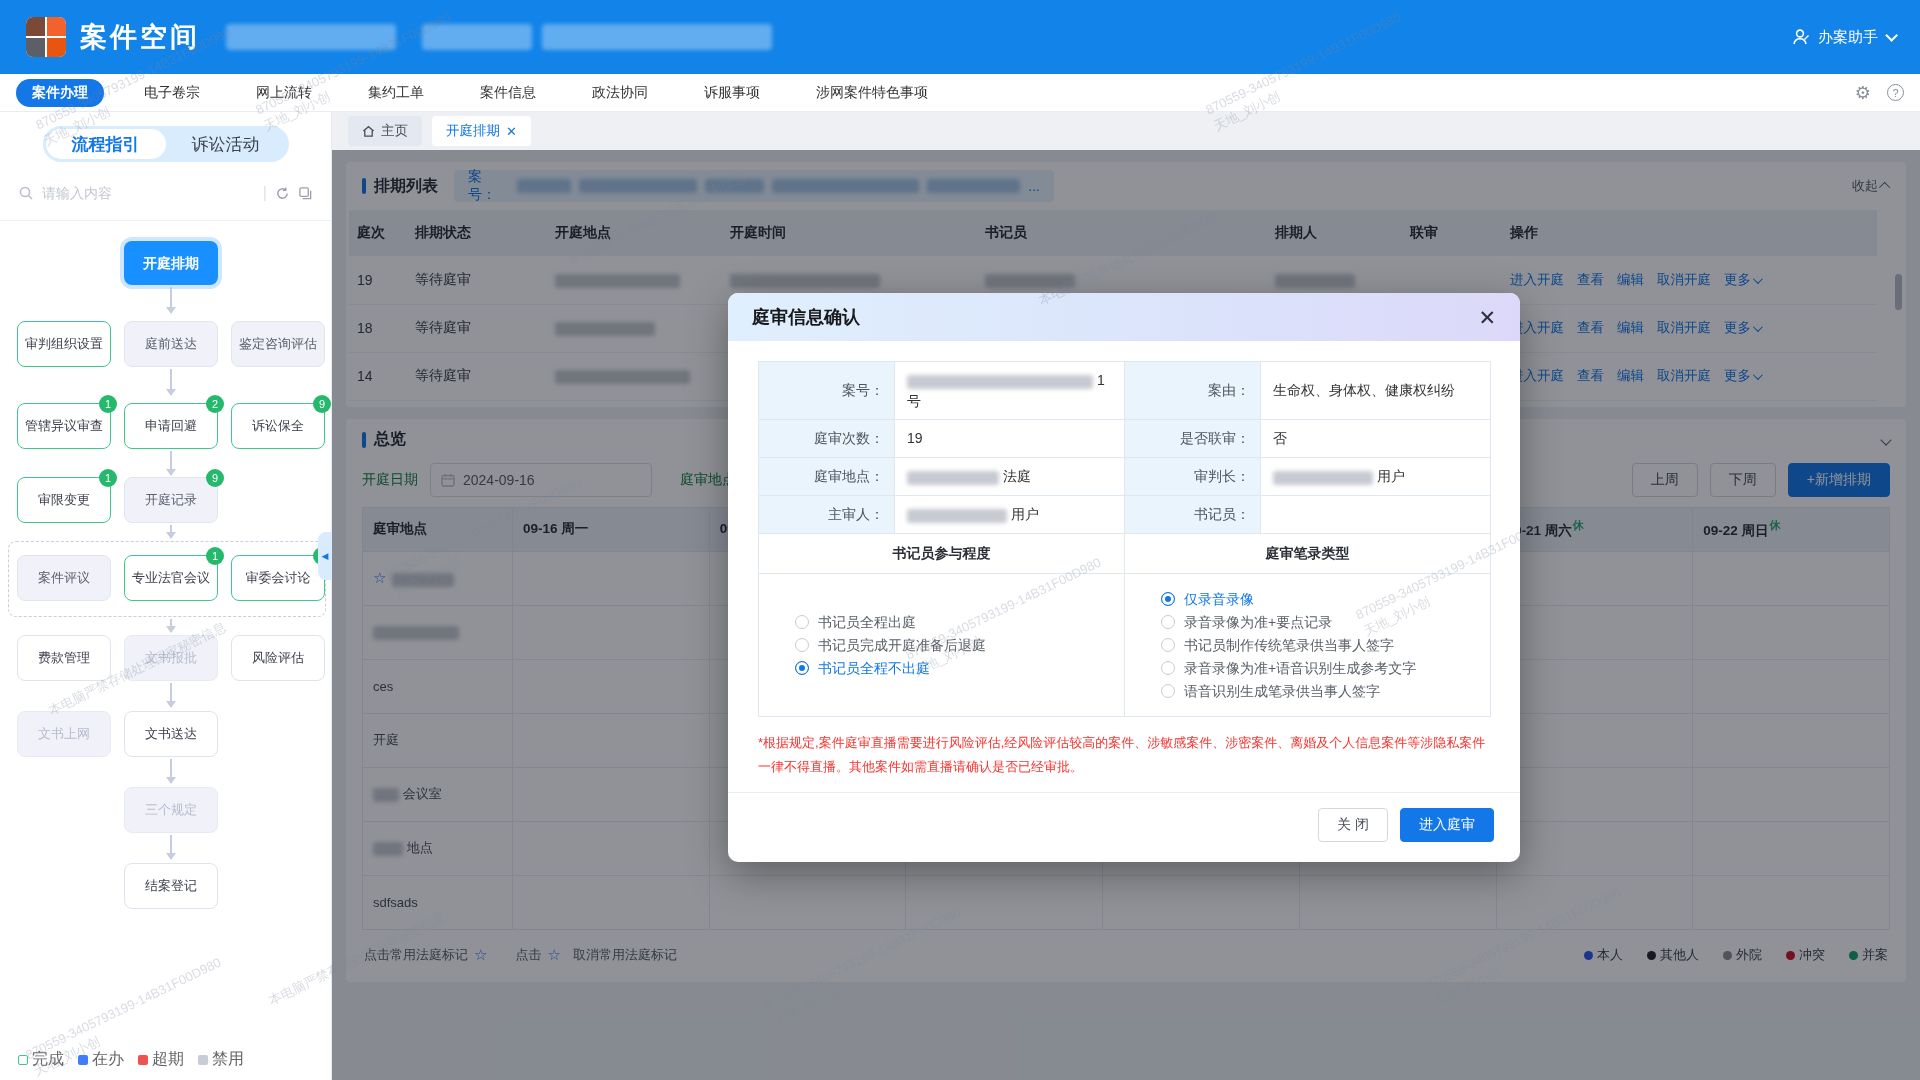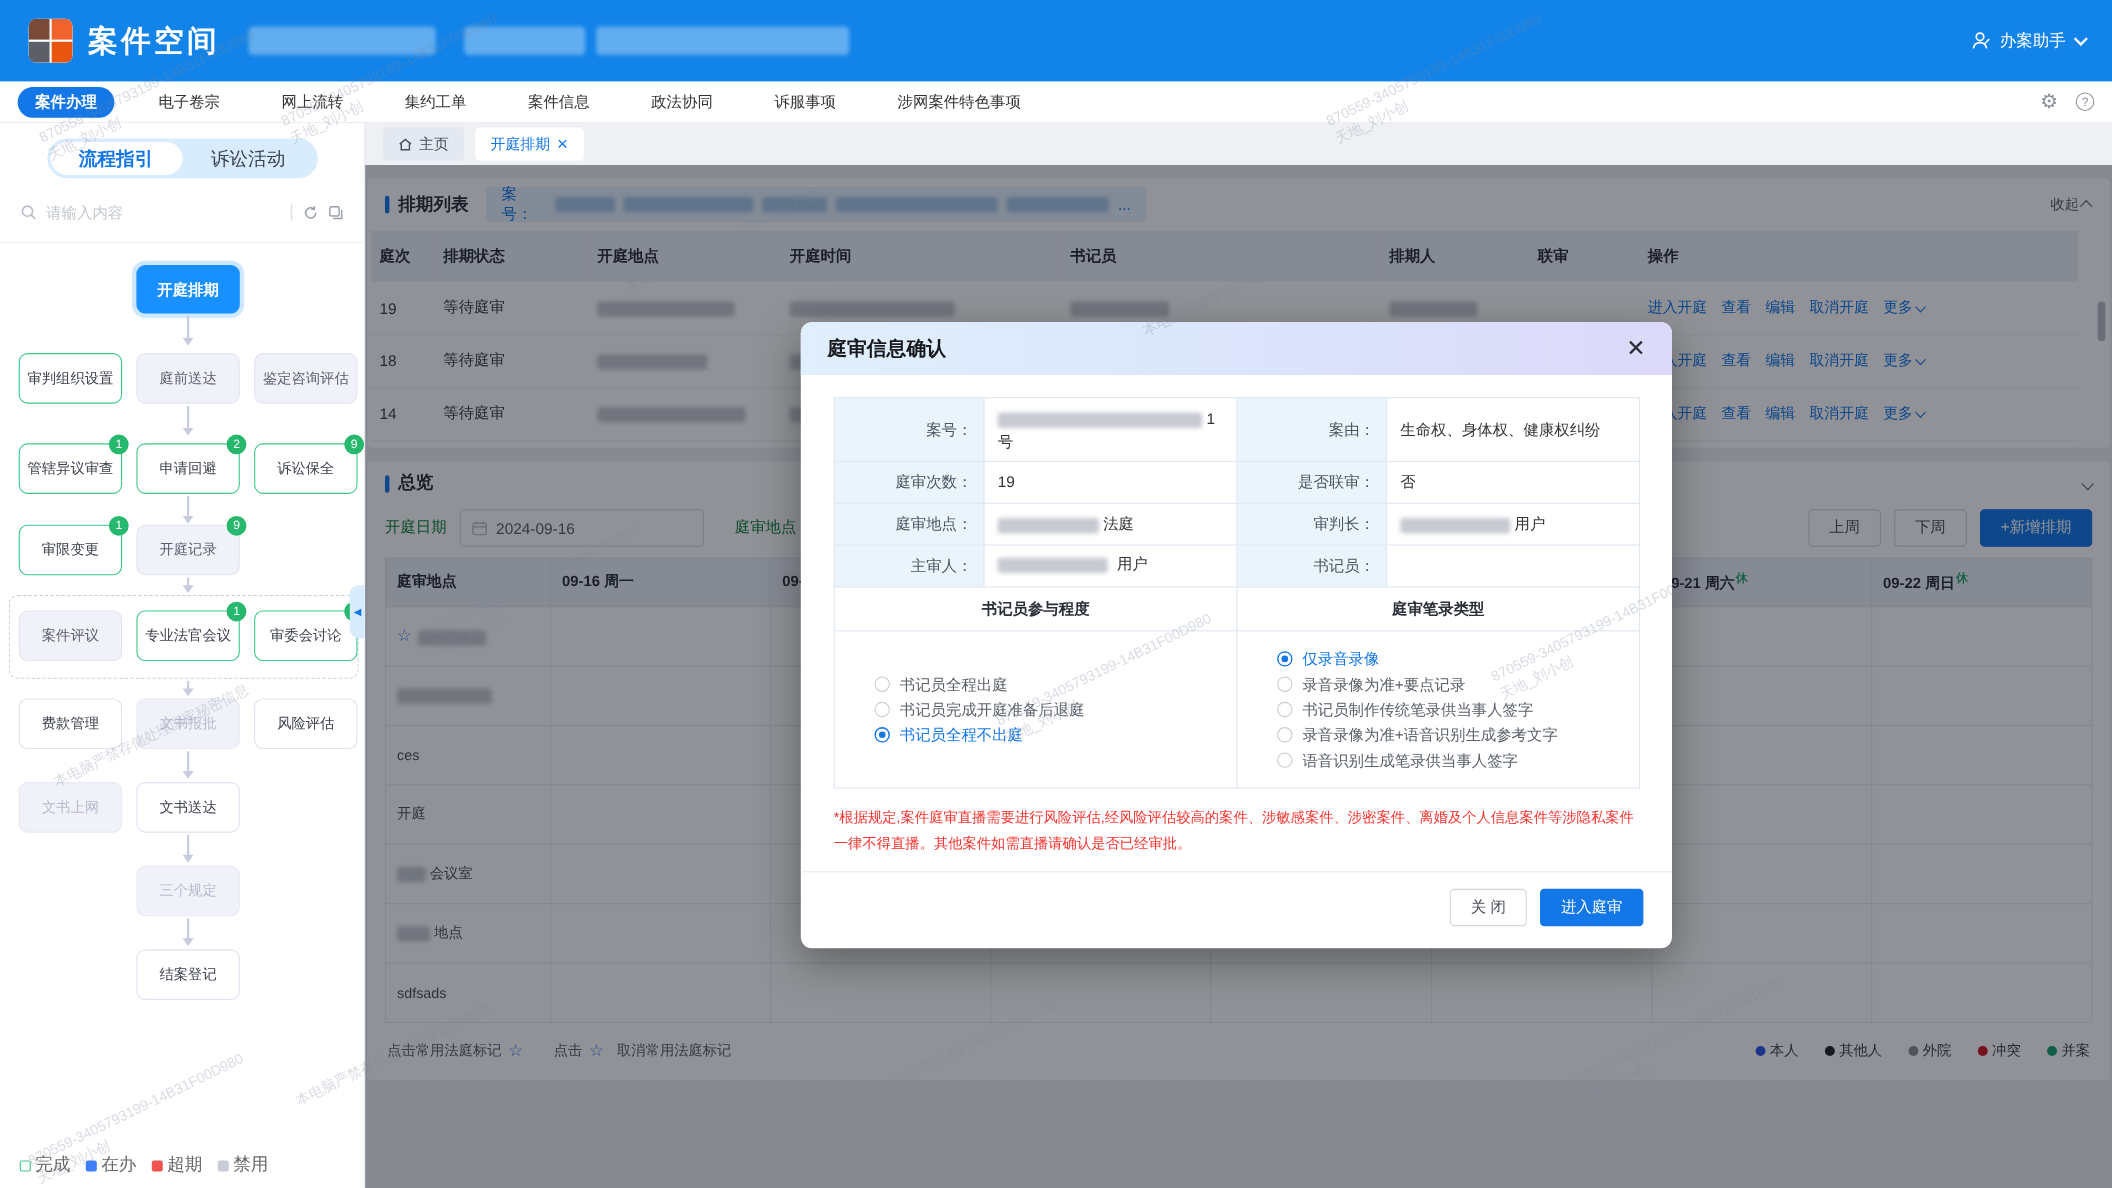--- a/index.html
+++ b/index.html
@@ -48,21 +48,21 @@
   .flow-legend .sq { width:10px; height:10px; border-radius:2px; display:inline-block; margin-right:4px; vertical-align:-1px;}
   .sq.done { background:#fff; border:1.5px solid #3ec98c;} .sq.doing{background:#3f7dfa;} .sq.over{background:#ef5350;} .sq.ban{background:#c8ccd8;}
   .collapse-handle { position:absolute; right:-1px; top:420px; width:14px; height:48px; background:#d9ecfd; border-radius:8px 0 0 8px; color:#1377e8; font-size:9px; display:flex; align-items:center; justify-content:center; cursor:pointer;}
 
   
   .content { position:absolute; left:332px; top:112px; right:0; bottom:0; background:#eef0f4; }
   .chips { height:38px; display:flex; align-items:center; padding-left:16px; gap:10px; }
   .chip { height:30px; border-radius:4px; background:#e3e8f1; color:#4a4f58; font-size:13.5px; display:flex; align-items:center; gap:6px; padding:0 14px; cursor:pointer;}
   .chip.active { background:#fff; color:#1377e8; }
   .chip .x { color:#1377e8; font-size:13px; }
-  .content-body { padding:12px 2px; }
+  .content-body { padding:12px 14px; }
   .card { background:#fff; border-radius:4px; margin-bottom:12px; position:relative;}
   .card-head { display:flex; align-items:center; height:48px; padding:0 16px; gap:16px;}
   .sec-title { display:flex; align-items:center; font-size:16px; font-weight:bold; color:#2b2f38; gap:8px; white-space:nowrap;}
   .sec-title:before { content:""; width:4px; height:16px; background:#1377e8; border-radius:2px; display:inline-block;}
   .case-pill { height:32px; background:#e7f2fd; border-radius:4px; display:flex; align-items:center; gap:8px; padding:0 14px; color:#1377e8; font-size:14px; width:600px;}
   .collapse-link { margin-left:auto; color:#5a6068; font-size:13px; cursor:pointer; display:flex; align-items:center; gap:4px;}
   .chev-up { width:8px;height:8px;border-left:1.5px solid #5a6068;border-top:1.5px solid #5a6068; transform:rotate(45deg) translateY(2px);}
   .chev-down { width:8px;height:8px;border-right:1.5px solid #5a6068;border-bottom:1.5px solid #5a6068; transform:rotate(45deg);}
   table.sched { width:calc(100% - 32px); margin:0 3px; border-collapse:collapse; table-layout:fixed;}
   table.sched th { background:#edf1f7; height:46px; text-align:left; font-size:14px; color:#2b2f38; padding:0 8px; font-weight:bold;}
@@ -546,21 +546,21 @@
         <td class="mval">19</td>
         <td class="mlabel">是否联审：</td>
         <td class="mval">否</td>
       </tr>
       <tr style="height:38px;">
         <td class="mlabel">庭审地点：</td>
         <td class="mval"><span class="blob" style="width:92px"></span> <span>法庭</span></td>
         <td class="mlabel">审判长：</td>
         <td class="mval"><span class="blob" style="width:100px"></span> <span>用户</span></td>
       </tr>
-      <tr style="height:38px;font-family:Liberation Mono, monospace;">
+      <tr style="height:38px;">
         <td class="mlabel">主审人：</td>
         <td class="mval"><span class="blob" style="width:100px"></span> <span>用户</span></td>
         <td class="mlabel">书记员：</td>
         <td class="mval"></td>
       </tr>
       <tr>
         <td class="mghead" colspan="2">书记员参与程度</td>
         <td class="mghead" colspan="2">庭审笔录类型</td>
       </tr>
       <tr style="height:132px;">

